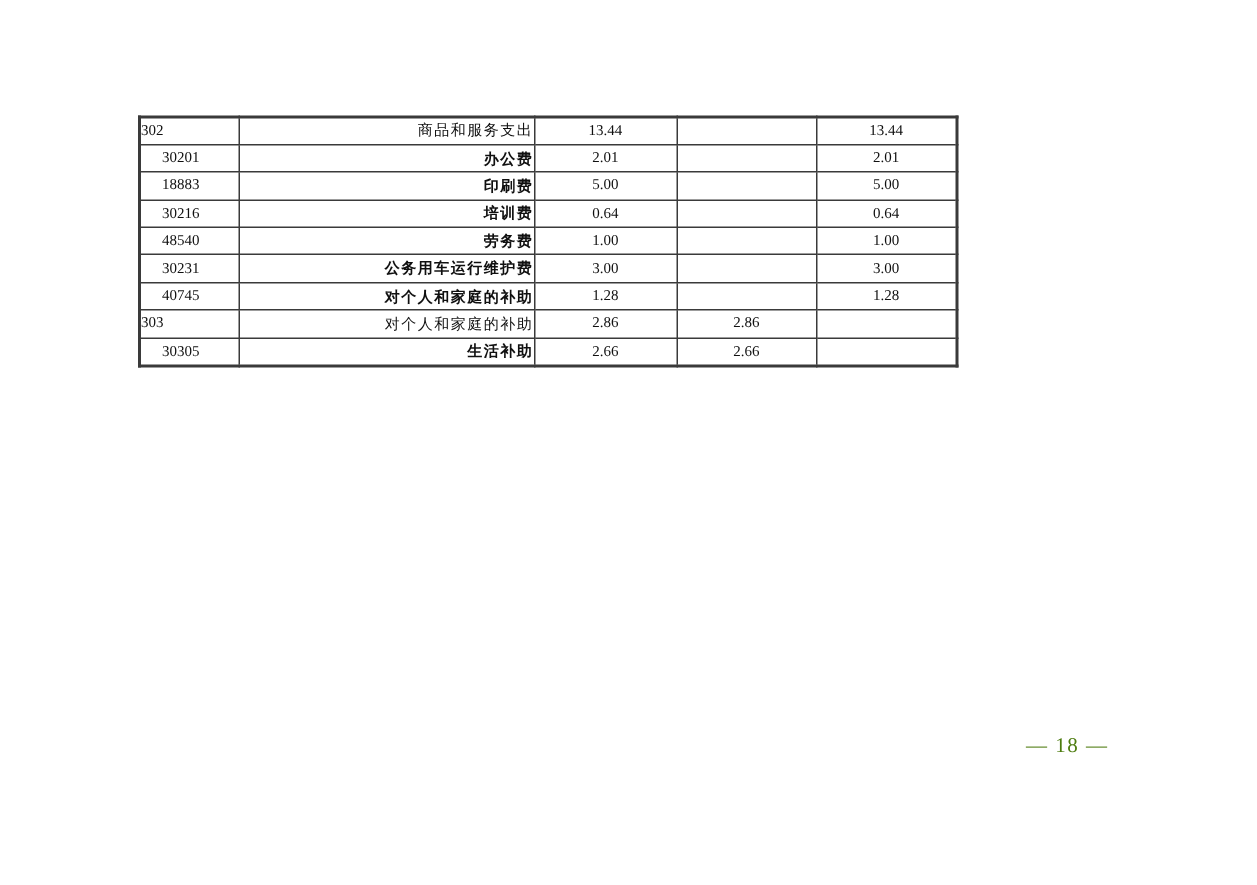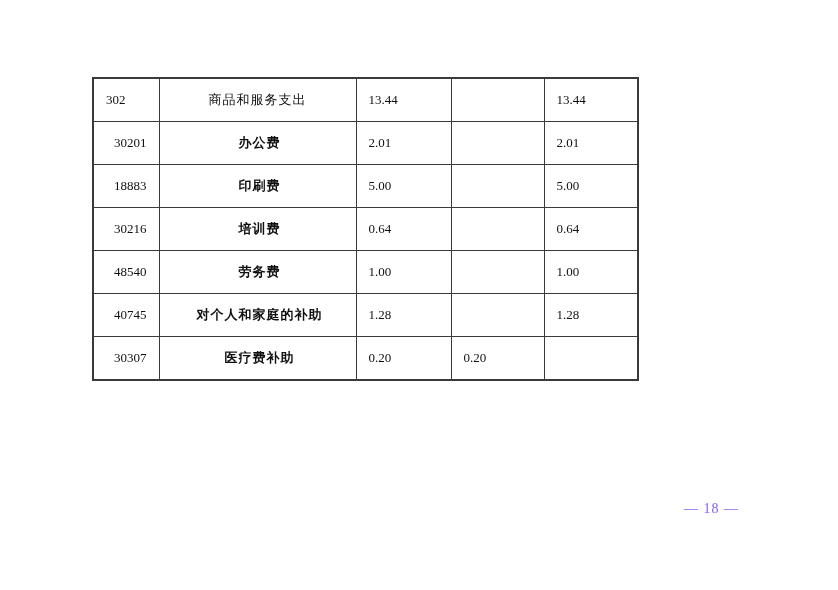--- a/index.html
+++ b/index.html
@@ -19,37 +19,37 @@
     position: absolute;
     left: 92px; top: 77px;
     border-collapse: collapse;
     table-layout: fixed;
     width: 545px;
     border: 2px solid #3a3a3a;
   }
   table.budget-table td {
     border: 1px solid #3a3a3a;
     height: 18.4px;
-    padding: 12px;
-    font-size: 13px;
+    padding: 0;
+    font-size: 10px;
     color: #101010;
     vertical-align: middle;
     white-space: nowrap;
     overflow: hidden;
   }
   td.c-code { text-align: left; padding-left: 5px; }
-  td.c-name { text-align: center; padding-left: 8px; letter-spacing: 1px; }
-  td.c-val  { text-align: left; padding-right: 5px; }
-  tr.lvl2 td.c-code { padding-left: 14px; text-align: right; }
+  td.c-name { text-align: right; padding-left: 8px; letter-spacing: 1px; }
+  td.c-val  { text-align: center; padding-right: 5px; }
+  tr.lvl2 td.c-code { padding-left: 14px; }
   tr.lvl2 td.c-name { padding-left: 16px; font-weight: bold; }
   .page-number {
     position: absolute;
-    left: 684px; top: 501px;
+    left: 684px; top: 490px;
     font-size: 14px;
-    color: #8b5cf6;
+    color: #4d7c0f;
     letter-spacing: 1px;
     white-space: nowrap;
   }
 </style>
 </head>
 <body>
 
 <div class="page">
 
   <table class="budget-table">
@@ -90,31 +90,45 @@
         <td class="c-val">0.64</td>
       </tr>
       <tr class="lvl2">
         <td class="c-code">48540</td>
         <td class="c-name">劳务费</td>
         <td class="c-val">1.00</td>
         <td class="c-val"></td>
         <td class="c-val">1.00</td>
       </tr>
       <tr class="lvl2">
+        <td class="c-code">30231</td>
+        <td class="c-name">公务用车运行维护费</td>
+        <td class="c-val">3.00</td>
+        <td class="c-val"></td>
+        <td class="c-val">3.00</td>
+      </tr>
+      <tr class="lvl2">
         <td class="c-code">40745</td>
         <td class="c-name">对个人和家庭的补助</td>
         <td class="c-val">1.28</td>
         <td class="c-val"></td>
         <td class="c-val">1.28</td>
       </tr>
+      <tr class="lvl1">
+        <td class="c-code">303</td>
+        <td class="c-name">对个人和家庭的补助</td>
+        <td class="c-val">2.86</td>
+        <td class="c-val">2.86</td>
+        <td class="c-val"></td>
+      </tr>
       <tr class="lvl2">
-        <td class="c-code">30307</td>
-        <td class="c-name">医疗费补助</td>
-        <td class="c-val">0.20</td>
-        <td class="c-val">0.20</td>
+        <td class="c-code">30305</td>
+        <td class="c-name">生活补助</td>
+        <td class="c-val">2.66</td>
+        <td class="c-val">2.66</td>
         <td class="c-val"></td>
       </tr>
     </tbody>
   </table>
 
   <div class="page-number">— 18 —</div>
 
 </div>
 
 </body></html>

